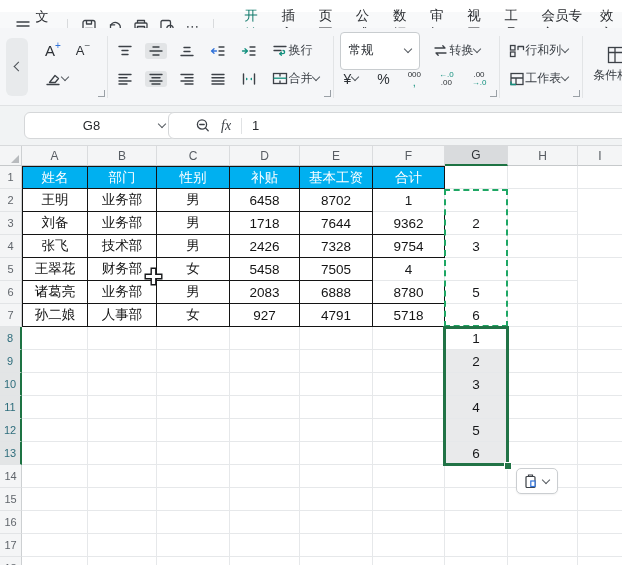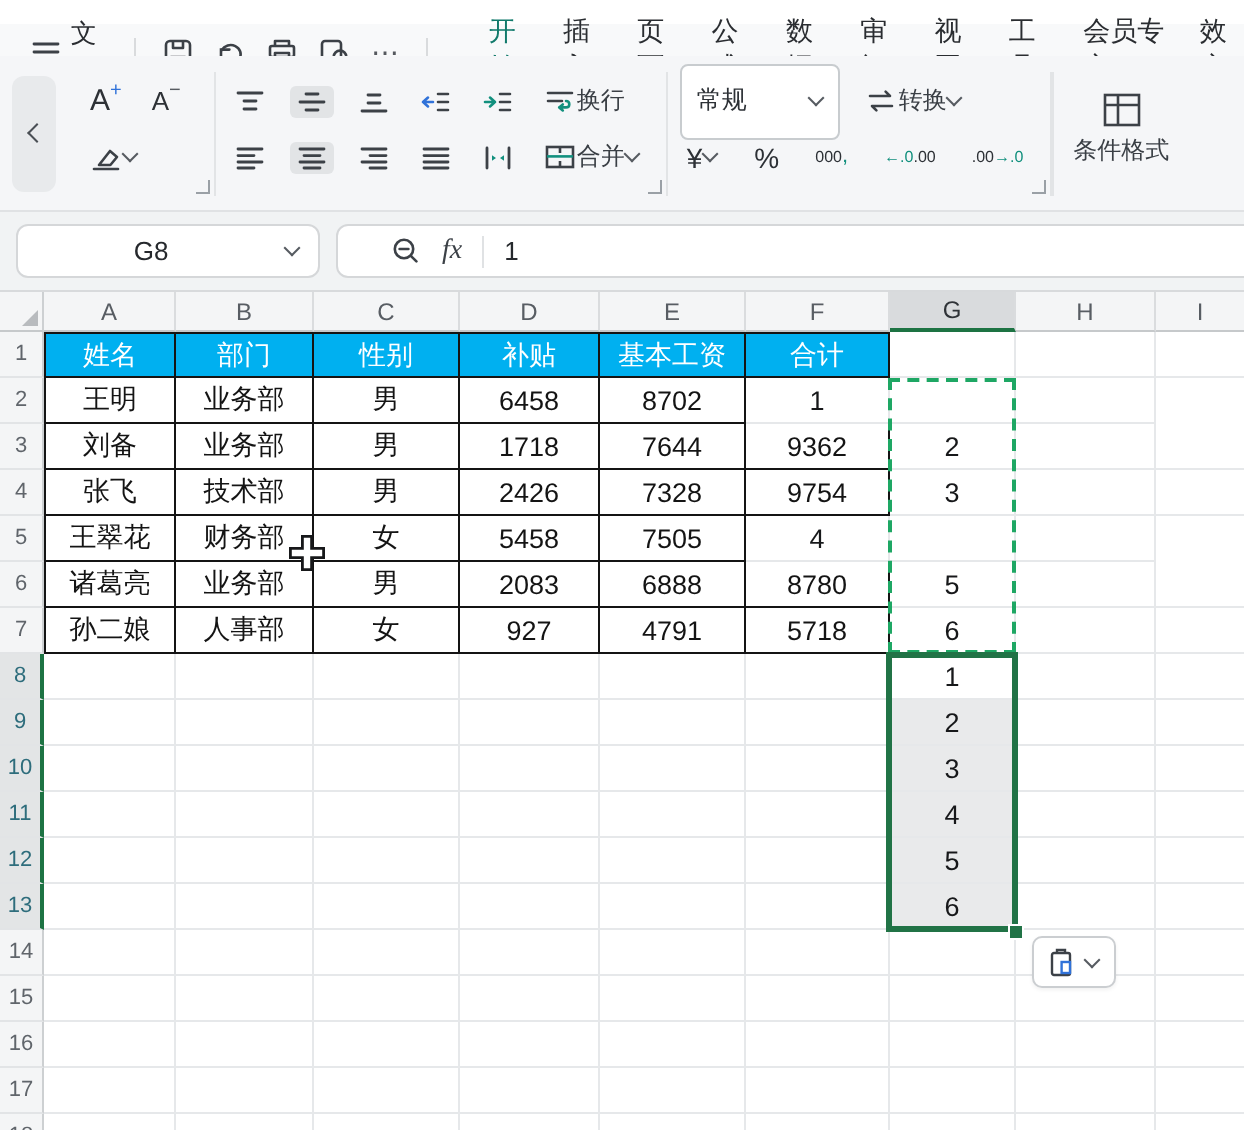--- a/index.html
+++ b/index.html
@@ -36,29 +36,29 @@
   .sup{font-size:10px;position:relative;top:-5px;left:0px;}
   .sup.b{color:#3072d9;} .sup.g{color:#565b61;}
   .rlabel{font-size:12px;color:#3a3f45;white-space:nowrap;}
   .cv{display:inline-block;width:5px;height:5px;border-right:1.4px solid #565b61;
       border-bottom:1.4px solid #565b61;transform:rotate(45deg);margin:-3px 1px 0 1px;flex:none;}
   .cvl{display:inline-block;width:6px;height:6px;border-right:1.6px solid #4a4f55;
        border-bottom:1.6px solid #4a4f55;transform:rotate(135deg);margin-left:3px;}
   .numsel{width:80px;height:38px;background:#fff;border:1px solid #c8cccf;border-radius:4px;
           display:flex;align-items:center;justify-content:space-between;
           padding:0 7px;box-sizing:border-box;font-size:12.5px;color:#2d3136;}
-  .stack{display:flex;flex-direction:row;align-items:center;line-height:8px;font-size:8px;
+  .stack{display:flex;flex-direction:column;align-items:center;line-height:8px;font-size:8px;
          color:#2d3136;}
   .stack .t{font-size:8px;} .teal{color:#12907e;}
   .th-comma{font-size:11px;color:#12907e;line-height:7px;}
   .bigbtn{display:flex;flex-direction:column;align-items:center;gap:3px;}
   
   .fbar{position:absolute;top:106px;left:0;width:622px;height:40px;background:#f1f3f4;
         border-bottom:1px solid #d8dadc;box-sizing:border-box;}
-  .namebox{position:absolute;left:8px;top:6px;width:152px;height:27px;background:#fff;
+  .namebox{position:absolute;left:24px;top:6px;width:152px;height:27px;background:#fff;
            border:1px solid #d5d7d9;border-radius:6px;display:flex;align-items:center;
            box-sizing:border-box;}
   .namebox .nv{flex:1;text-align:center;font-size:13px;color:#26292d;}
   .namebox .cv{margin-right:10px;}
   .fxbox{position:absolute;left:168px;top:6px;width:460px;height:27px;background:#fff;
          border:1px solid #d5d7d9;border-radius:6px;display:flex;align-items:center;
          box-sizing:border-box;padding-left:26px;gap:10px;}
   .fx{font-style:italic;font-family:"Liberation Serif","DejaVu Serif",serif;
       font-size:14px;color:#3c4147;}
   .fxsep{width:1px;height:16px;background:#e0e2e4;}
@@ -313,20 +313,45 @@
               <span class="t">.00</span>
               <span class="t teal">→.0</span>
             </span>
           </span>
       </div>
       <span class="lau"></span>
     </div>
 
     <div class="rdiv"></div>
 
+    <div class="group">
+      <div class="grow">
+        <span class="ib">
+          <svg width="16" height="14" viewBox="0 0 16 14" fill="none" stroke="#3c4147" stroke-width="1.3">
+              <rect x="1.5" y="1.5" width="4.5" height="4.5"></rect>
+              <rect x="1.5" y="8" width="4.5" height="4.5"></rect>
+              <path d="M9 2.5h5.5M9 2.5v3M14.5 2.5v3" stroke-linecap="round"></path>
+            </svg>
+          <span class="rlabel">行和列</span>
+          <span class="cv"></span>
+        </span>
+      </div>
+      <div class="grow">
+        <span class="ib">
+          <svg width="16" height="14" viewBox="0 0 16 14" fill="none" stroke-width="1.3">
+              <rect x="2" y="1.5" width="12" height="11" stroke="#3c4147"></rect>
+              <path d="M2 6h12M7 6v6.5" stroke="#3c4147"></path>
+              <path d="M2 9.5v3h5" stroke="#12907e"></path>
+            </svg>
+          <span class="rlabel">工作表</span>
+          <span class="cv"></span>
+        </span>
+      </div>
+      <span class="lau"></span>
+    </div>
 
     <div class="rdiv"></div>
 
     <div class="group bigbtn" style="justify-content:center;align-items:center;padding:2px 0 6px 10px;">
       <svg width="20" height="18" viewBox="0 0 20 18" fill="none" stroke="#3c4147" stroke-width="1.3">
           <rect x="1.5" y="1.5" width="17" height="15"></rect>
           <path d="M1.5 6.5h17M8 1.5v15"></path>
         </svg>
       <span class="rlabel">条件格式</span>
     </div>

